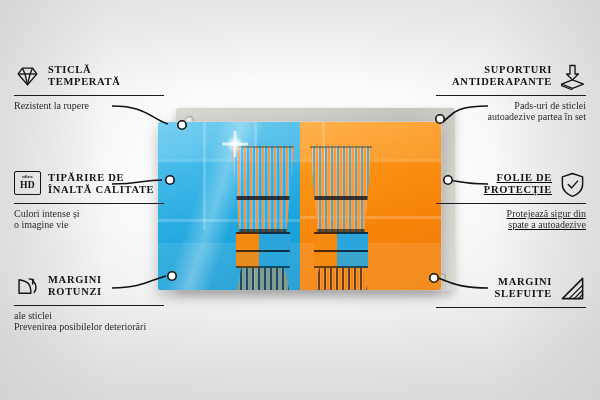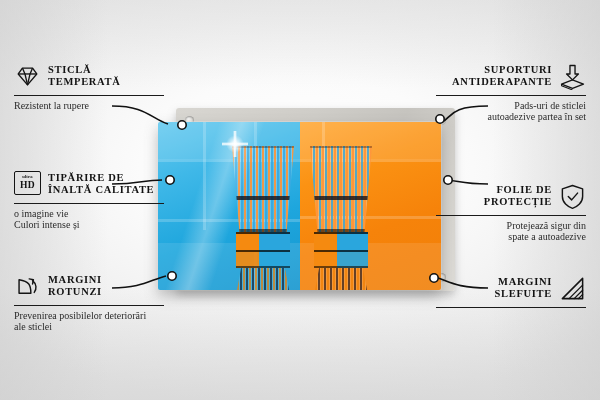--- a/index.html
+++ b/index.html
@@ -137,21 +137,21 @@
     font-size:10.5px; font-weight:700; letter-spacing:.7px;
     line-height:12.5px; color:#121212; text-transform:uppercase;
   }
   .frule{ height:1px; background:#1b1b1b; margin:3px 0 4px; }
   .fdesc{ font-size:10px; line-height:11px; color:#2b2b2b; }
 
   #f-glass{ left:14px; top:60px; }
   #f-print{ left:14px; top:168px; }
   #f-round{ left:14px; top:270px; }
   #f-pads{ left:436px; top:60px; }
-  #f-foil{ left:436px; top:180px; }
+  #f-foil{ left:436px; top:168px;text-decoration:underline; }
   #f-edges{ left:436px; top:272px; }
 
   .hd-badge{
     width:27px; height:24px; border:1.4px solid #141414; border-radius:2px;
     display:flex; flex-direction:column; align-items:center; justify-content:center;
     line-height:1;
   }
   .hd-badge .u{ font-size:4.6px; font-weight:700; letter-spacing:.2px; }
   .hd-badge .h{ font-size:9.6px; font-weight:700; letter-spacing:.3px; margin-top:.5px; }
 </style>
@@ -243,41 +243,41 @@
         <span class="u">ultra</span>
         <span class="h">HD</span>
       </span>
     </span>
     <div>
       <div class="ftitle">TIPĂRIRE DE</div>
       <div class="ftitle">ÎNALTĂ CALITATE</div>
     </div>
   </div>
   <div class="frule"></div>
+  <div class="fdesc">Culori intense și</div>
   <div class="fdesc">o imagine vie</div>
-  <div class="fdesc">Culori intense și</div>
 </div>
 
 <div class="feat left" id="f-round">
   <div class="fhead">
     <span class="ficon">
       <svg viewBox="0 0 32 32" fill="none" stroke="currentColor" stroke-width="1.7" stroke-linecap="round" stroke-linejoin="round">
         <path d="M6 8 V24 H20 C20 14 18 10 6 8 Z"></path>
         <path d="M22 9 C27 13 27 19 24 23"></path>
         <path d="M18 7 L23 8 L22 13"></path>
       </svg>
     </span>
     <div>
       <div class="ftitle">MARGINI</div>
       <div class="ftitle">ROTUNZI</div>
     </div>
   </div>
   <div class="frule"></div>
+  <div class="fdesc">ale sticlei</div>
   <div class="fdesc">Prevenirea posibilelor deteriorări</div>
-  <div class="fdesc">ale sticlei</div>
 </div>
 
 <div class="feat right" id="f-pads">
   <div class="fhead">
     <span class="ficon">
       <svg viewBox="0 0 32 32" fill="none" stroke="currentColor" stroke-width="1.6" stroke-linejoin="round">
         <path d="M13 3 H19 V13 H23 L16 20 L9 13 H13 Z"></path>
         <path d="M16 20 L29 25 L16 30 L3 25 Z"></path>
         <path d="M3 25 V27 L16 32" stroke-width="1.2"></path>
       </svg>

